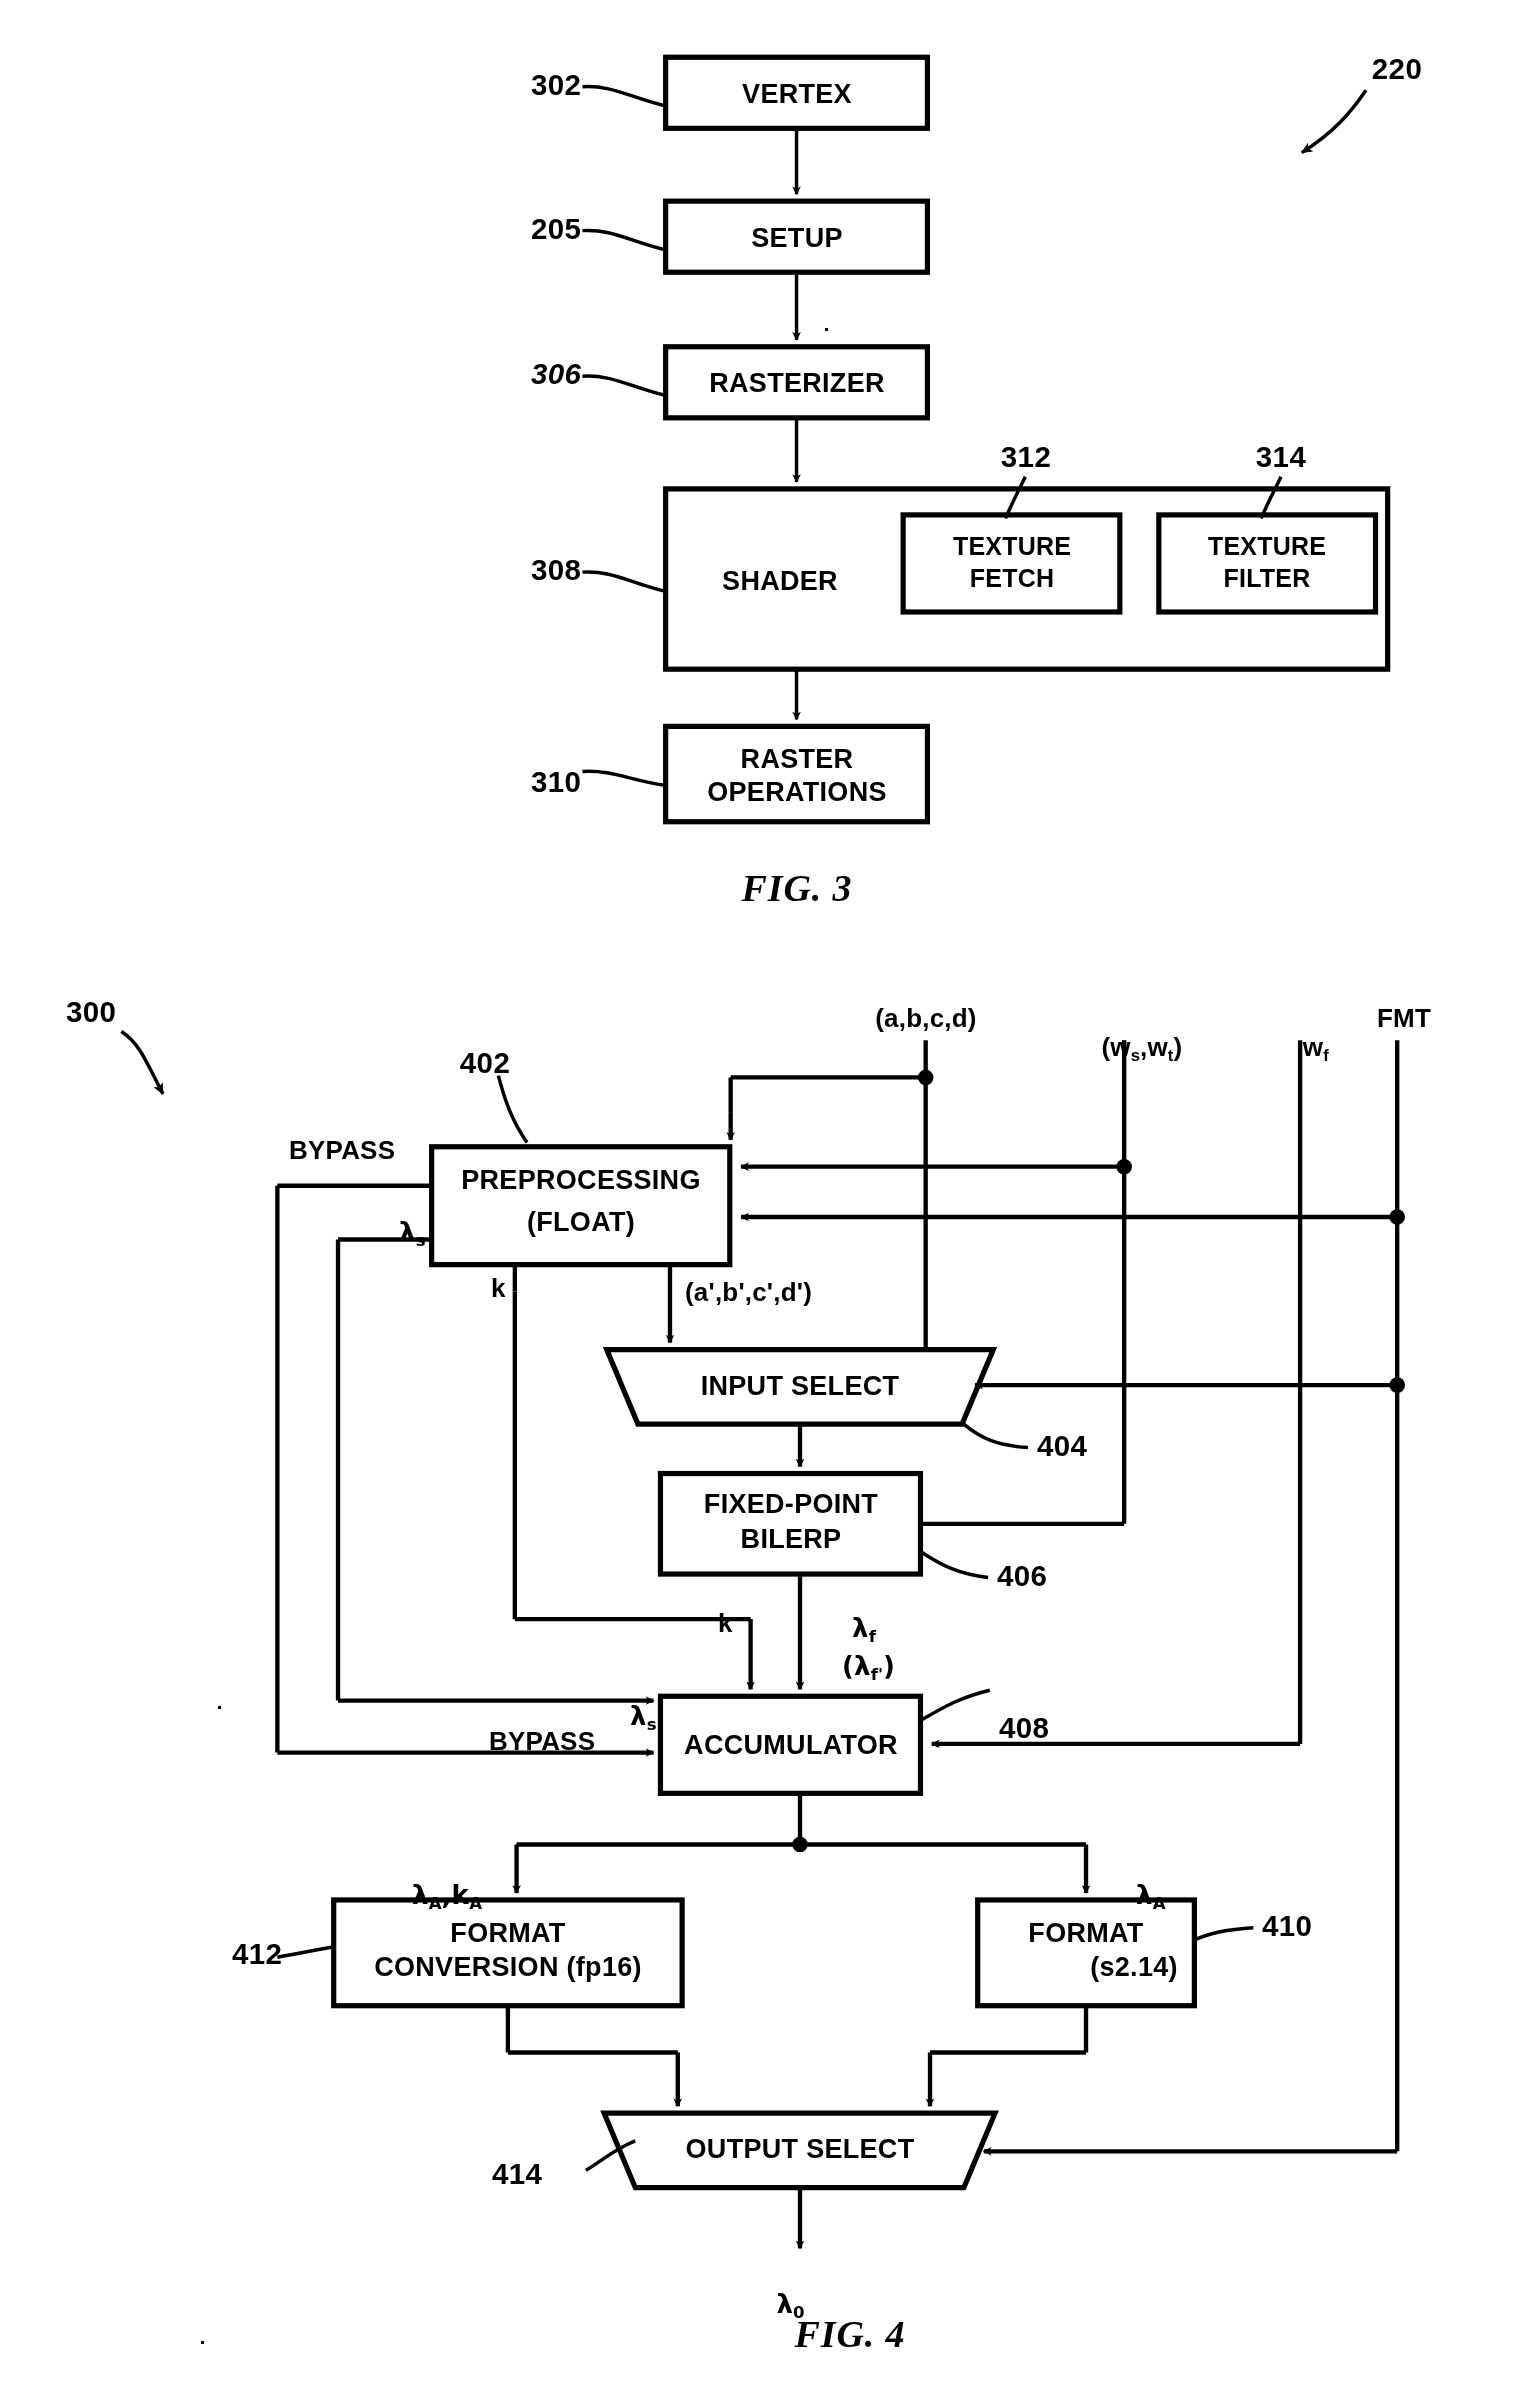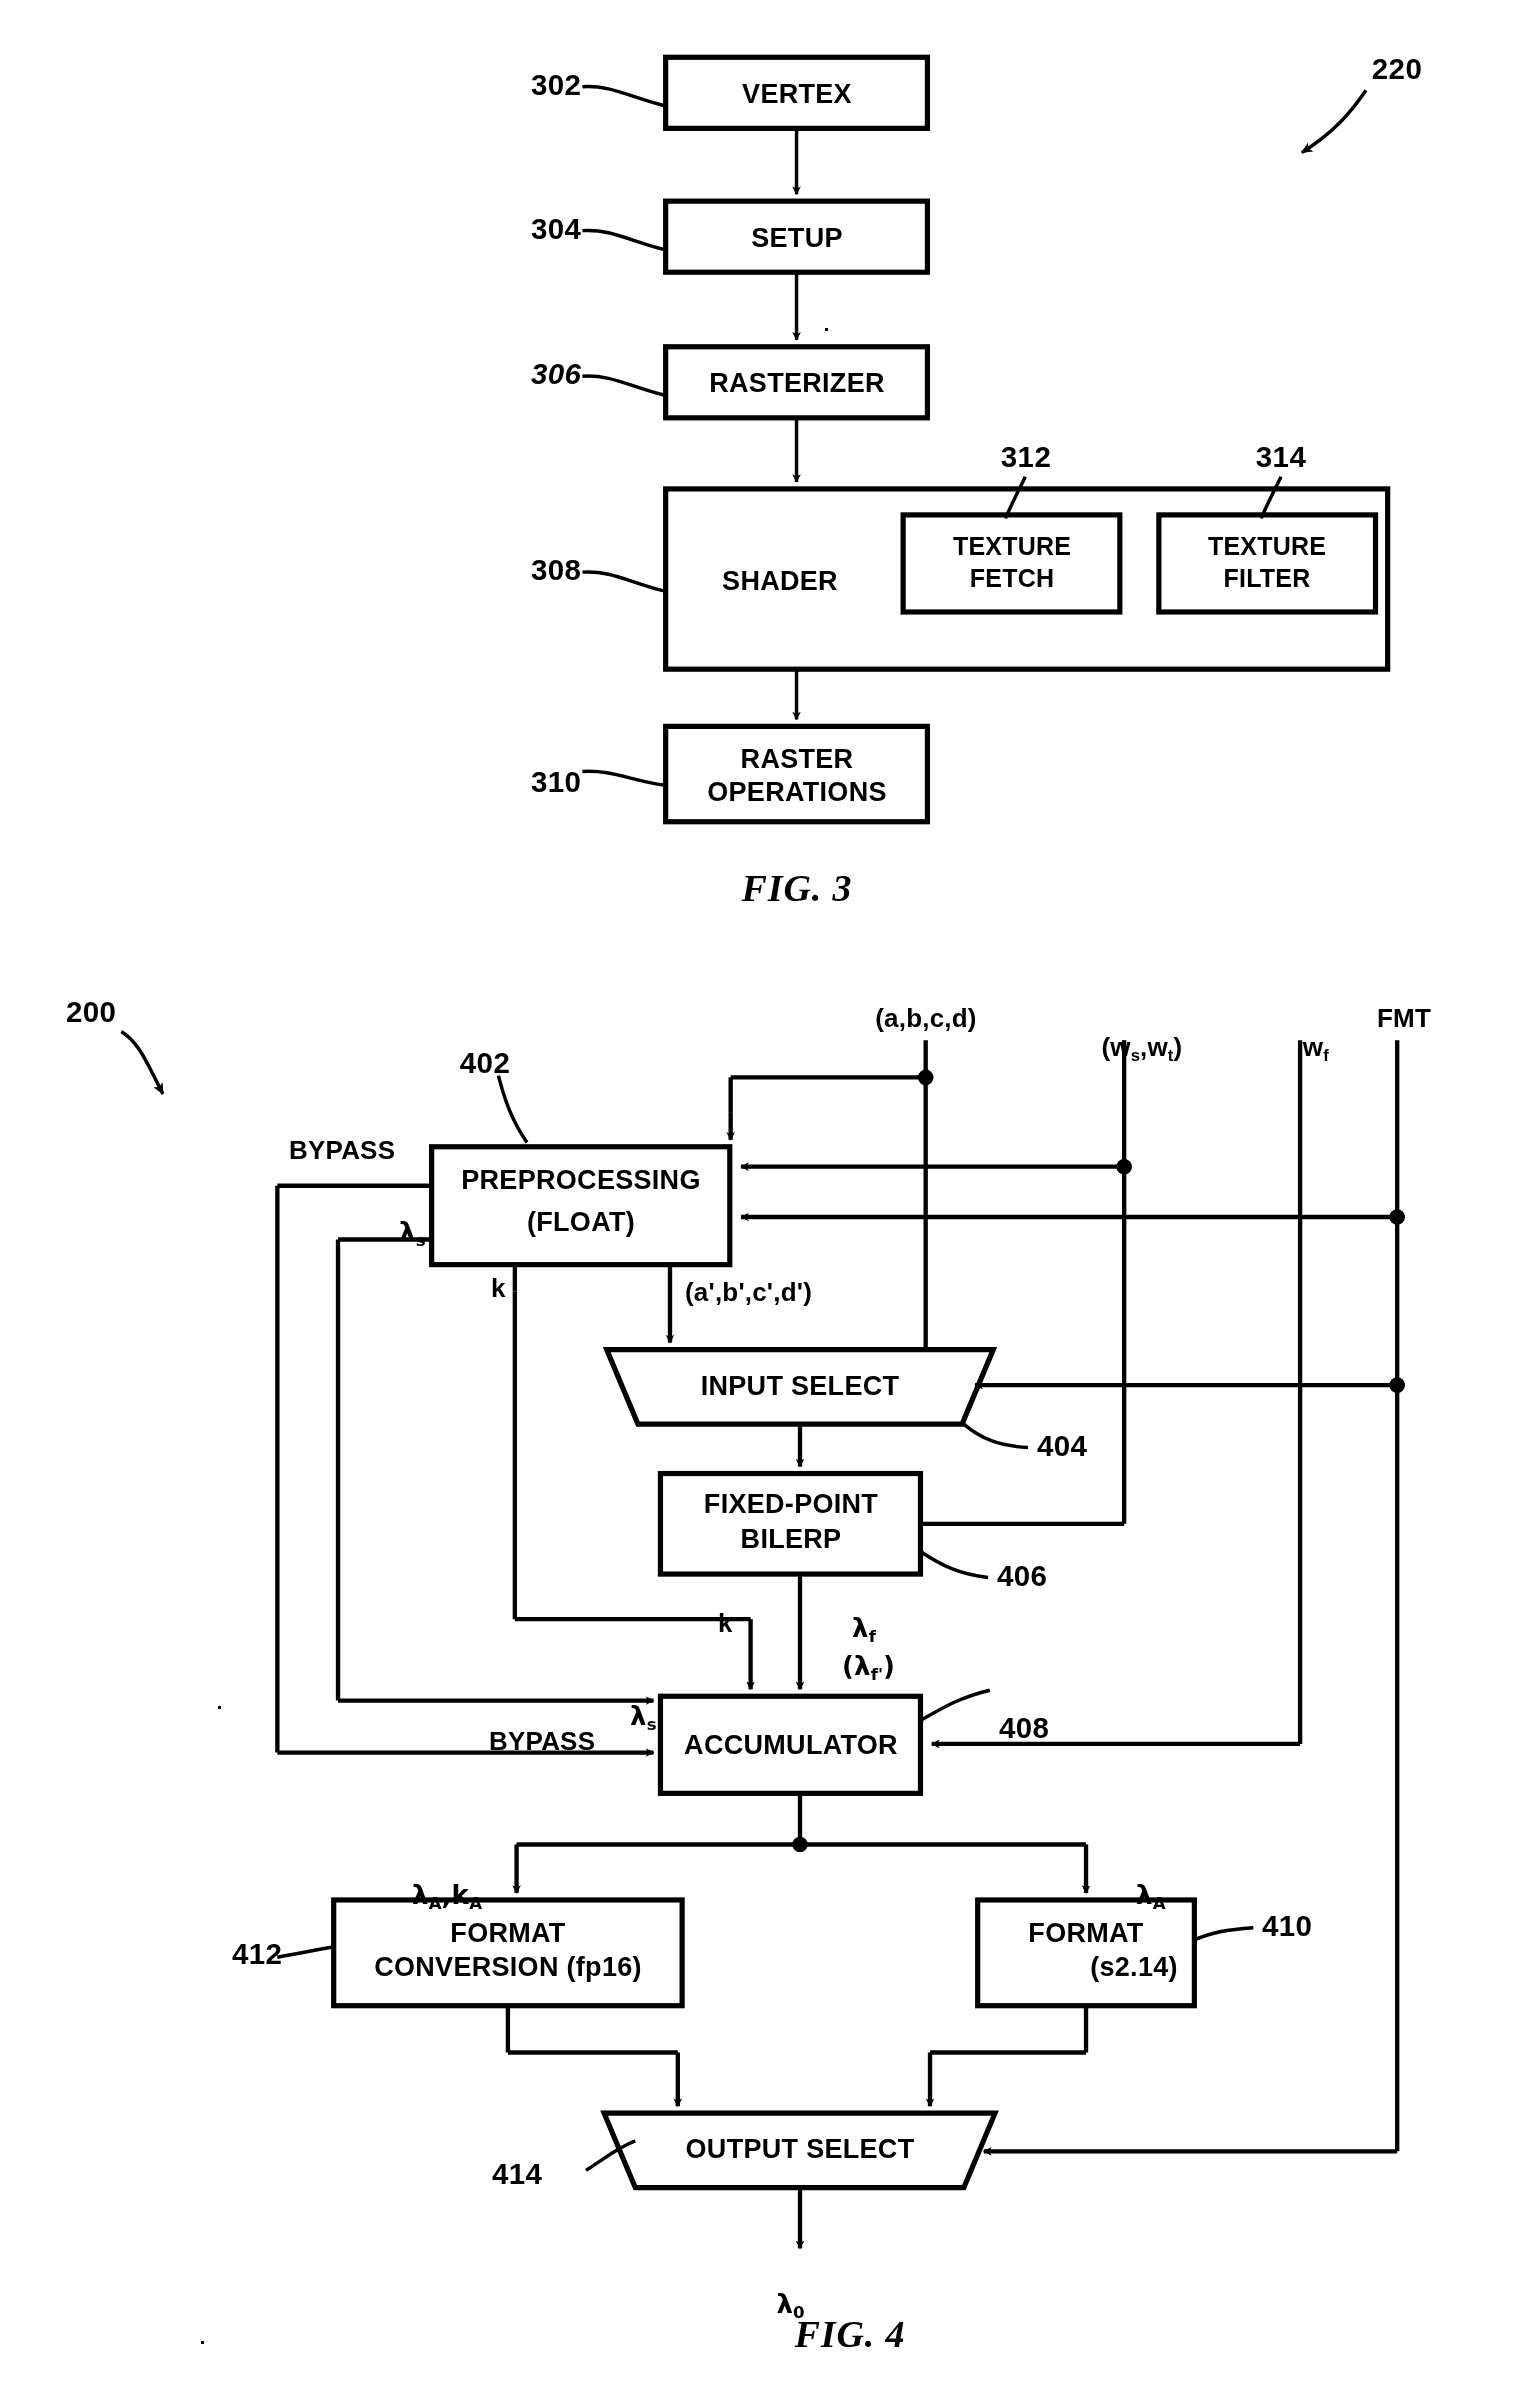--- a/index.html
+++ b/index.html
@@ -213,21 +213,21 @@
       <path d="M1112,1643 C1132,1660 1152,1668 1186,1670" stroke-width="4"></path>
       <path d="M1062,1790 C1086,1806 1106,1816 1140,1820" stroke-width="4"></path>
       <path d="M1062,1985 C1088,1970 1108,1958 1142,1950" stroke-width="4"></path>
       <path d="M1378,2238 C1398,2230 1414,2226 1446,2224" stroke-width="4"></path>
       <path d="M385,2246 C362,2250 344,2254 320,2258" stroke-width="4"></path>
       <path d="M733,2470 C712,2478 698,2490 676,2504" stroke-width="4"></path>
     </g>
   </svg>
 
   <div class="tx ref" style="left:531px; top:68px;">302</div>
-  <div class="tx ref" style="left:531px; top:212px;">304</div>
+  <div class="tx ref" style="left:531px; top:212px;">205</div>
   <div class="tx ref" style="left:531px; top:357px;font-style:italic;">306</div>
   <div class="tx ref" style="left:531px; top:553px;">308</div>
   <div class="tx ref" style="left:531px; top:765px;">310</div>
   <div class="tx ref ctr" style="left:1026px; top:440px;">312</div>
   <div class="tx ref ctr" style="left:1281px; top:440px;">314</div>
   <div class="tx ref ctr" style="left:1397px; top:52px;">220</div>
 
   <div class="tx blk ctr" style="left:797px; top:79px; width:260px;">VERTEX</div>
   <div class="tx blk ctr" style="left:797px; top:223px; width:260px;">SETUP</div>
   <div class="tx blk ctr" style="left:797px; top:368px; width:260px;">RASTERIZER</div>
@@ -235,21 +235,21 @@
   <div class="tx blk ctr" style="left:797px; top:744px; width:260px;">RASTER</div>
   <div class="tx blk ctr" style="left:797px; top:777px; width:260px;">OPERATIONS</div>
 
   <div class="tx blk2 ctr" style="left:1012px; top:532px; width:215px;">TEXTURE</div>
   <div class="tx blk2 ctr" style="left:1012px; top:564px; width:215px;">FETCH</div>
   <div class="tx blk2 ctr" style="left:1267px; top:532px; width:215px;">TEXTURE</div>
   <div class="tx blk2 ctr" style="left:1267px; top:564px; width:215px;">FILTER</div>
 
   <div class="tx figlabel ctr" style="left:797px; top:867px;">FIG. 3</div>
 
-  <div class="tx ref" style="left:66px; top:995px;">200</div>
+  <div class="tx ref" style="left:66px; top:995px;">300</div>
   <div class="tx ref ctr" style="left:485px; top:1046px;">402</div>
   <div class="tx ref" style="left:1037px; top:1429px;">404</div>
   <div class="tx ref" style="left:997px; top:1559px;">406</div>
   <div class="tx ref" style="left:999px; top:1663px;margin-top:48px;">408</div>
   <div class="tx ref" style="left:1262px; top:1909px;">410</div>
   <div class="tx ref" style="left:232px; top:1937px;">412</div>
   <div class="tx ref" style="left:492px; top:2157px;">414</div>
 
   <div class="tx sig ctr" style="left:926px; top:1004px;">(a,b,c,d)</div>
 

